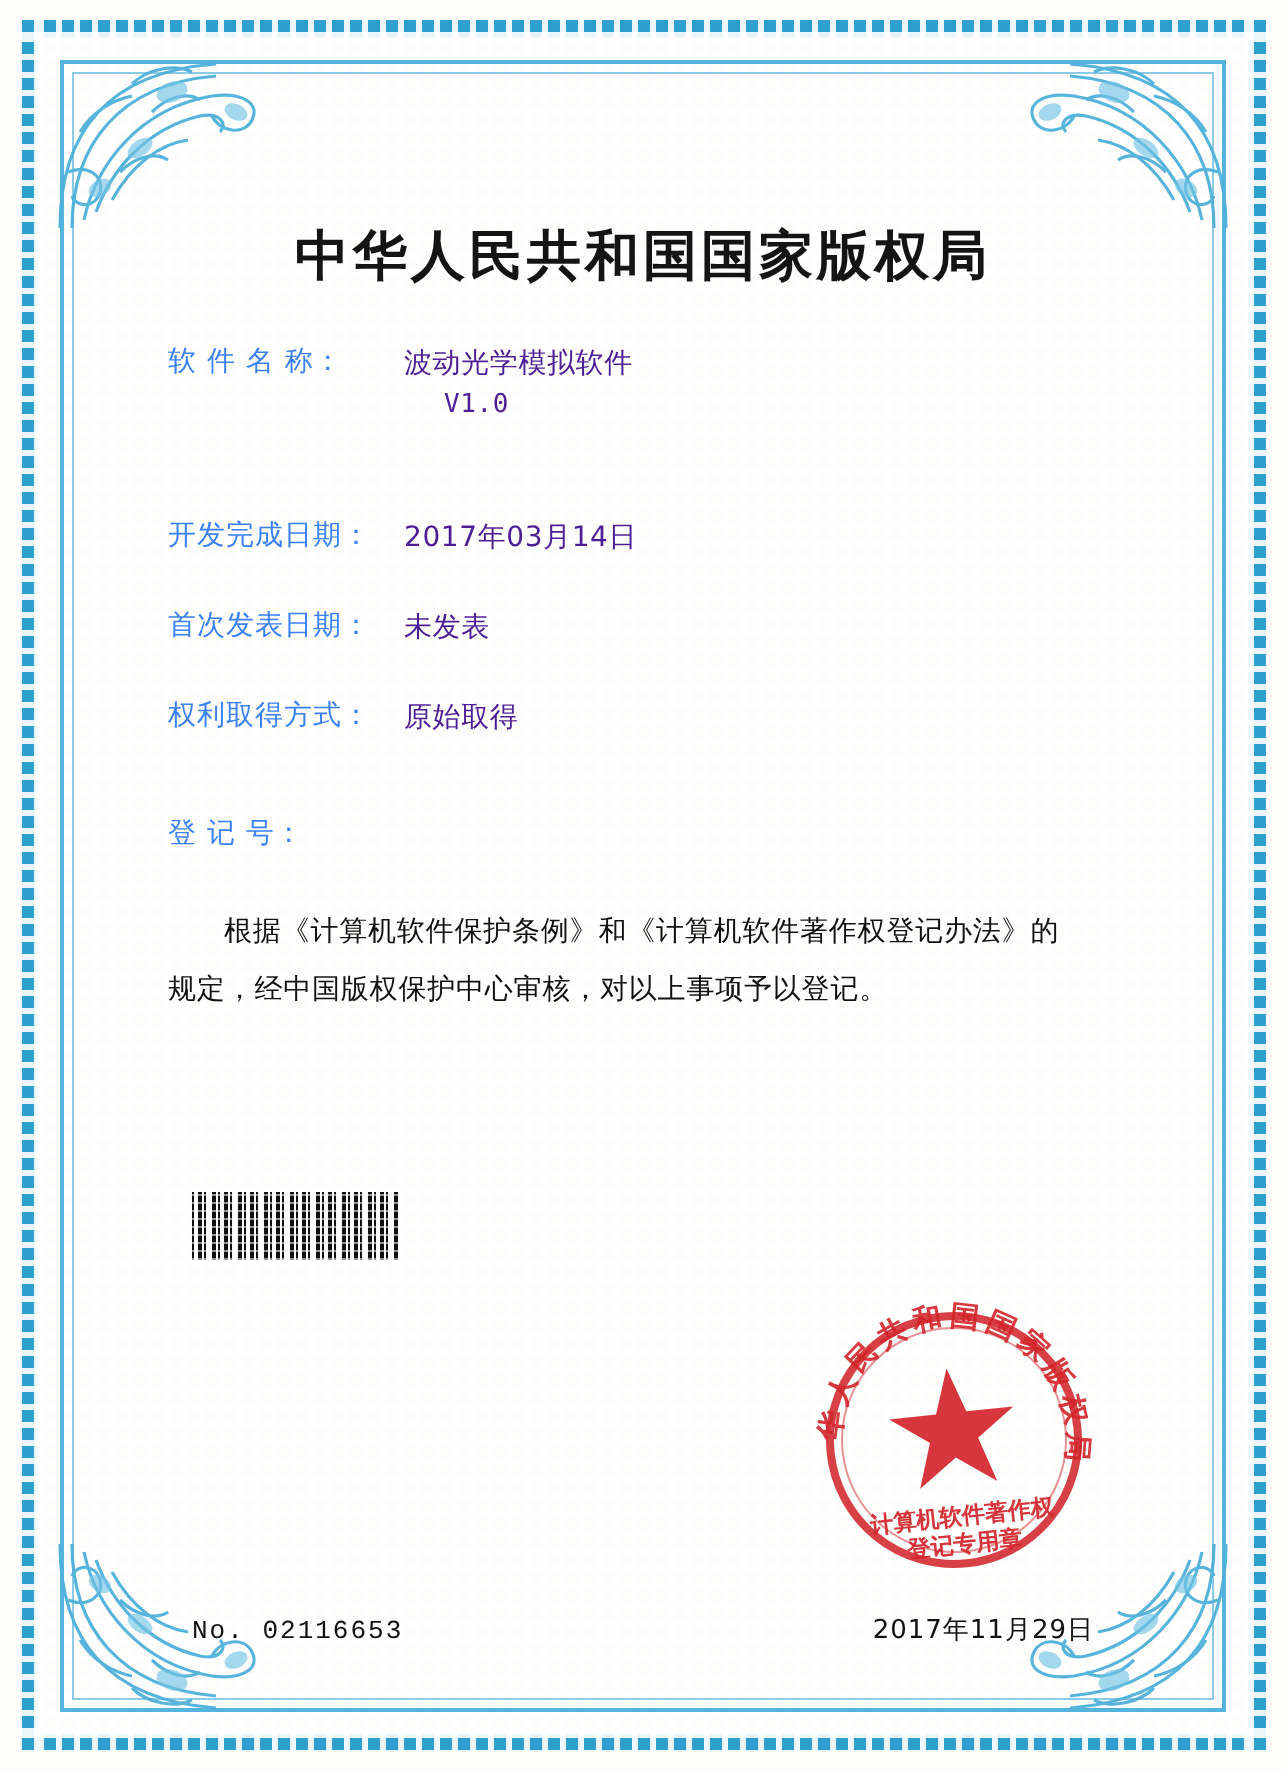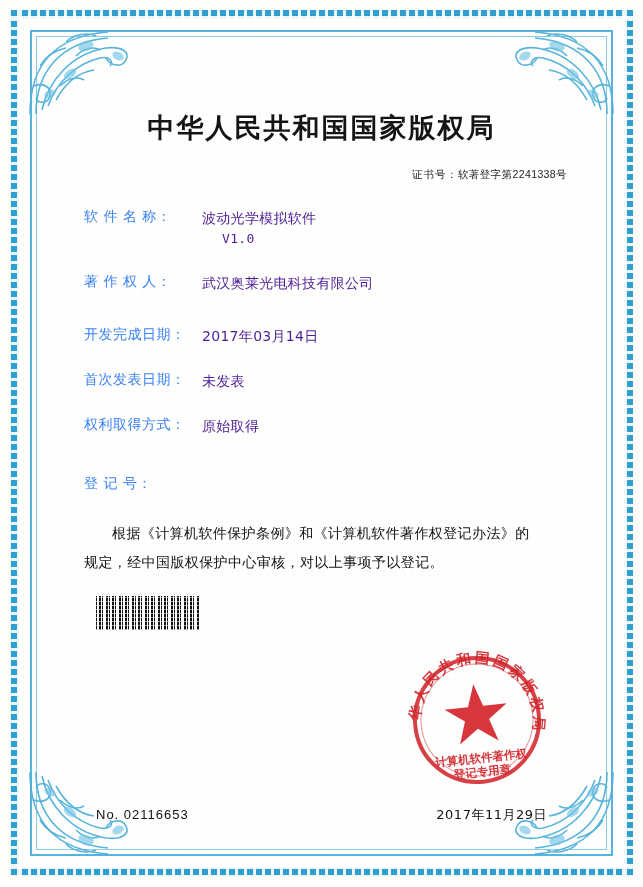--- a/index.html
+++ b/index.html
@@ -193,21 +193,21 @@
     left: 96px;
     right: 96px;
     bottom: 62px;
     display: flex;
     justify-content: space-between;
     align-items: baseline;
     font-size: 13px;
     color: #111;
   }
   .footer .no {
-    font-family: Liberation Sans, sans-serif;
+    font-family: Liberation Mono, monospace;
     letter-spacing: 1px;
     font-size: 13px;
   }
   .footer .date {
     font-family: "DejaVu Sans", "Liberation Sans", sans-serif;
     letter-spacing: .5px;
     font-size: 13px;
   }
 </style>
 </head>
@@ -305,40 +305,33 @@
         <ellipse cx="92" cy="30" rx="6" ry="4" transform="rotate(25 92 30)"></ellipse>
         <ellipse cx="44" cy="48" rx="7" ry="4" transform="rotate(-35 44 48)"></ellipse>
       </g>
     </svg>
   </div>
 
   <div class="content">
 
     <div class="title-main">中华人民共和国国家版权局</div>
 
-    <div class="cert-no">
-      <span class="lbl">证书号：</span><span>软著登字第2241338号</span>
-    </div>
 
     <div class="fields">
 
       <div class="field-row">
         <div class="field-label">软 件 名 称：</div>
         <div class="field-value">
           <span>波动光学模拟软件</span>
           <span class="v2">V1.0</span>
         </div>
       </div>
 
       <div class="gap-md"></div>
 
-      <div class="field-row">
-        <div class="field-label">著 作 权 人：</div>
-        <div class="field-value">武汉奥莱光电科技有限公司</div>
-      </div>
 
       <div class="gap-lg"></div>
 
       <div class="field-row">
         <div class="field-label">开发完成日期：</div>
         <div class="field-value">2017年03月14日</div>
       </div>
 
       <div class="gap-md"></div>
 

